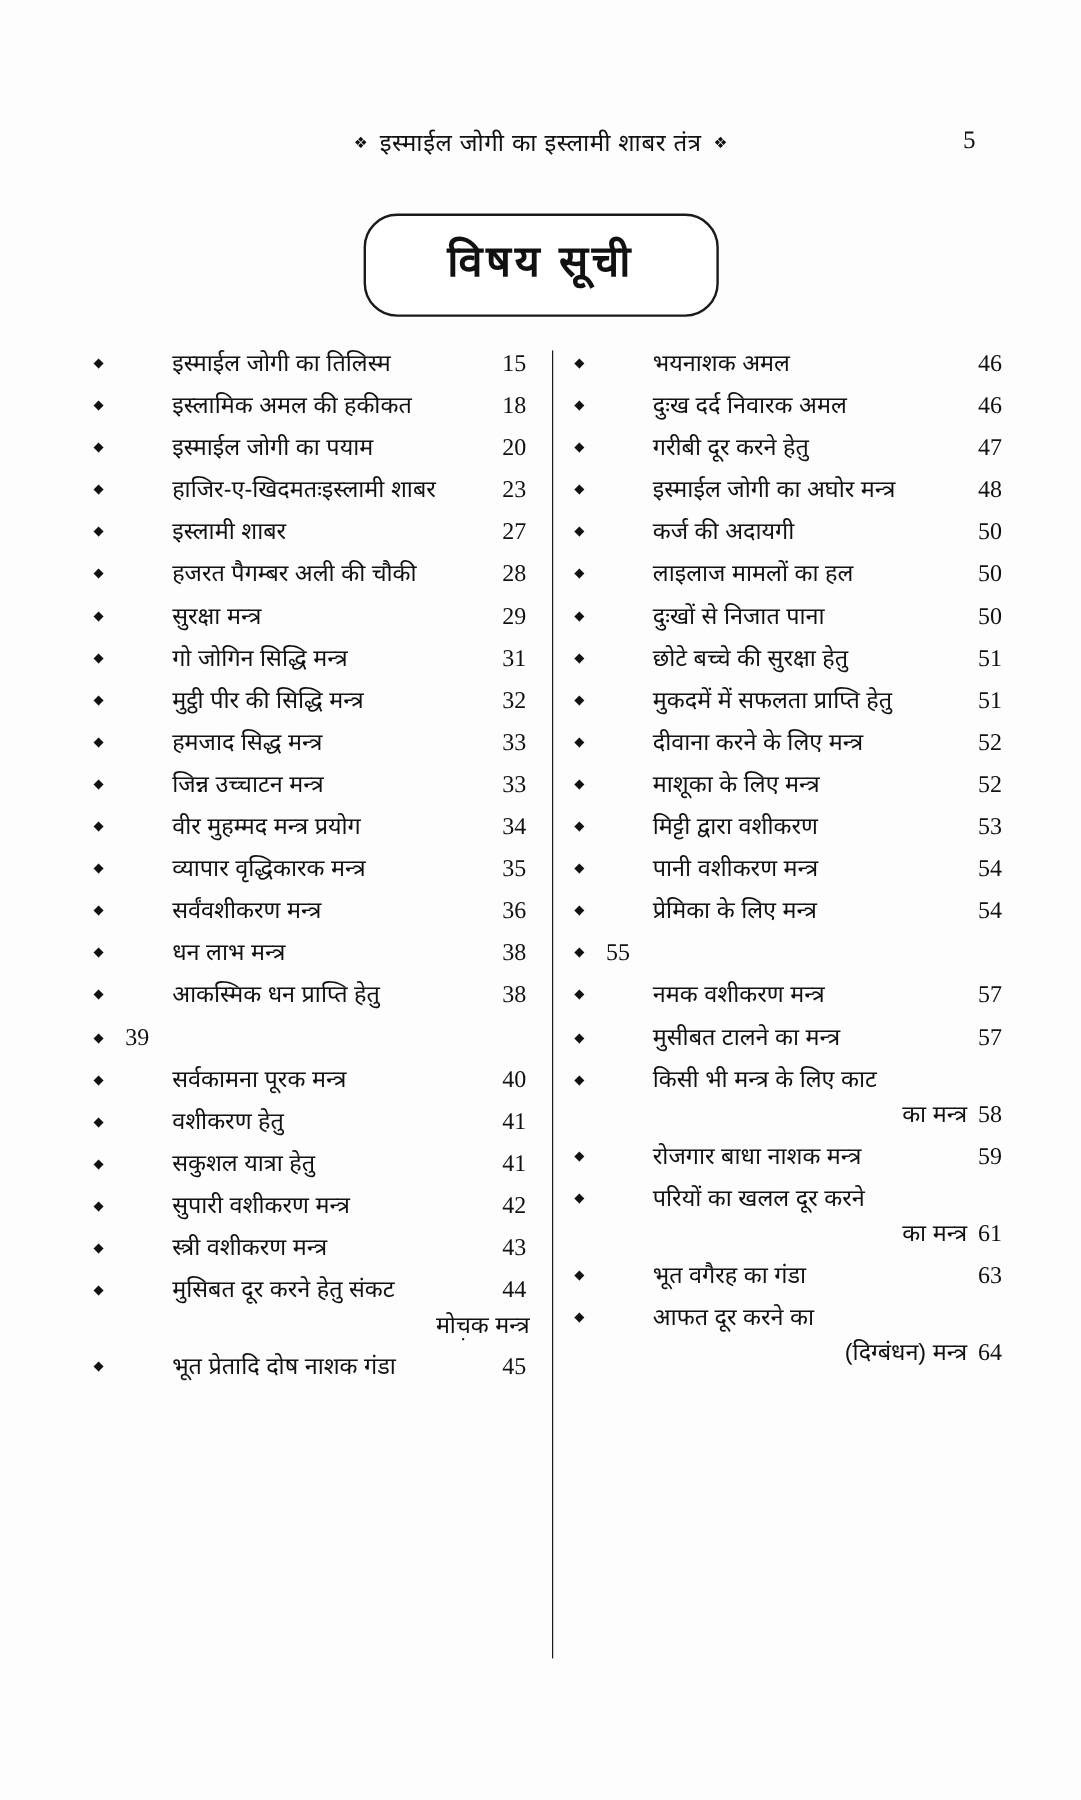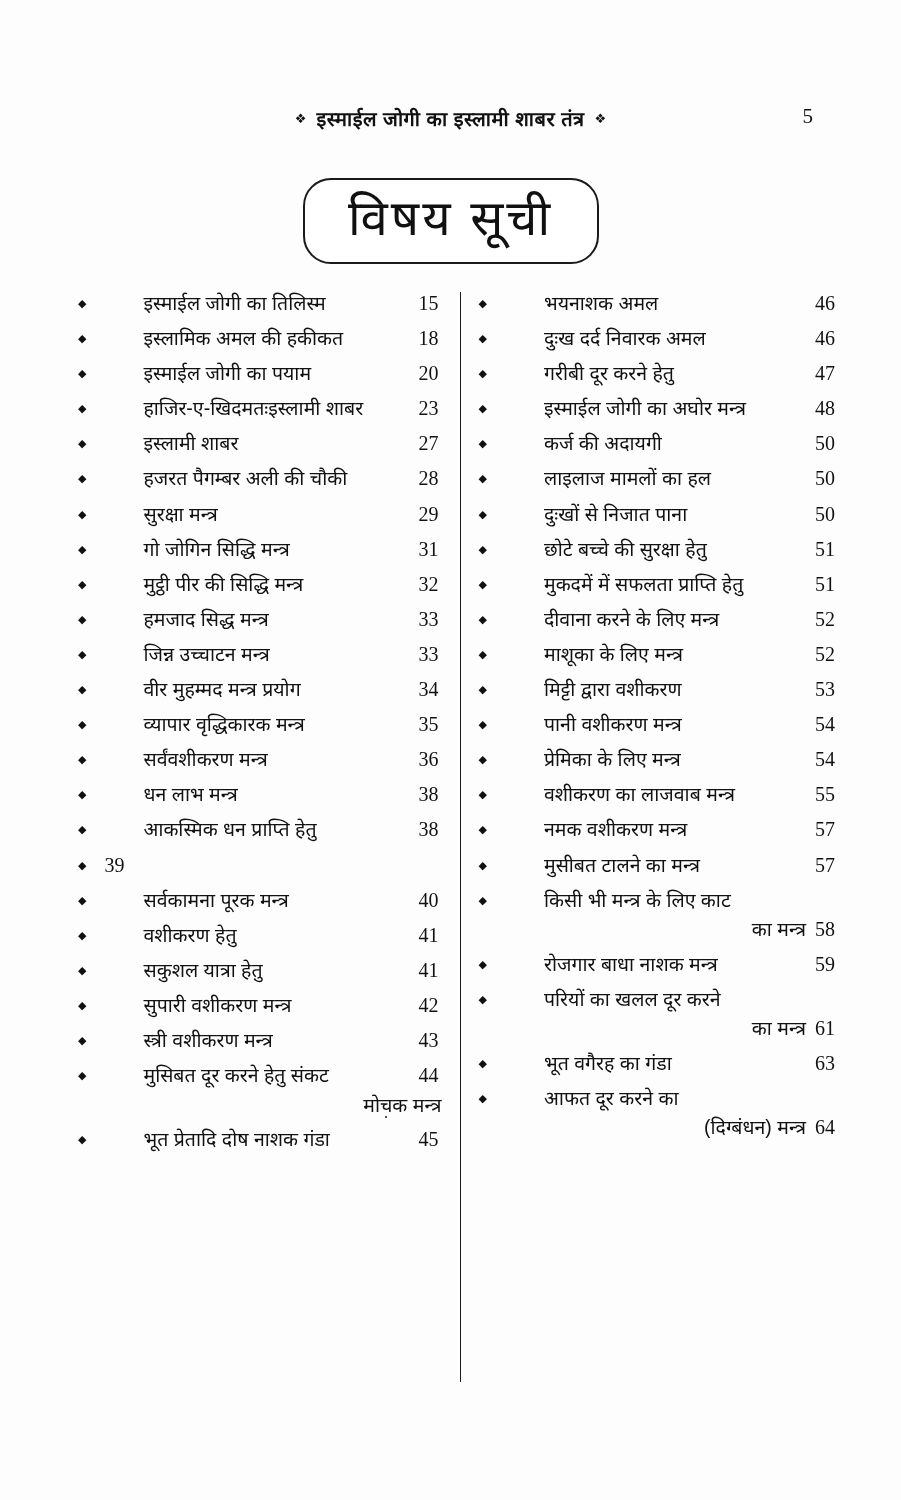--- a/index.html
+++ b/index.html
@@ -27,21 +27,21 @@
     position: absolute;
     top: 105px;
     left: 0;
     width: 901px;
     display: flex;
     align-items: baseline;
     justify-content: center;
   }
   .header-title {
     font-size: 20px;
-    font-weight: bold;
+    font-weight: normal;
     letter-spacing: 0.5px;
     white-space: nowrap;
     font-family: "Liberation Sans", sans-serif;
   }
   .header-orn {
     font-size: 13px;
     padding: 0 10px;
     position: relative;
     top: -3px;
   }
@@ -62,22 +62,22 @@
     width: 292px;
     height: 82px;
     border: 2px solid #1a1a1a;
     border-radius: 28px;
     display: flex;
     align-items: center;
     justify-content: center;
     background: #ffffff;
   }
   .title-text {
-    font-size: 49px;
-    font-weight: normal;
+    font-size: 36px;
+    font-weight: bold;
     letter-spacing: 3px;
     font-family: "Liberation Sans", sans-serif;
     line-height: 1;
     padding-bottom: 6px;
   }
 
   
   .toc {
     position: absolute;
     top: 292px;
@@ -365,21 +365,20 @@
         <span class="entry-label">पानी वशीकरण मन्त्र</span>
         <span class="entry-page">54</span>
       </div>
       <div class="entry">
         <span class="bullet">◆</span>
         <span class="entry-label">प्रेमिका के लिए मन्त्र</span>
         <span class="entry-page">54</span>
       </div>
       <div class="entry">
         <span class="bullet">◆</span>
-        <span class="entry-label">वशीकरण का लाजवाब मन्त्र</span>
         <span class="entry-page">55</span>
       </div>
       <div class="entry">
         <span class="bullet">◆</span>
         <span class="entry-label">नमक वशीकरण मन्त्र</span>
         <span class="entry-page">57</span>
       </div>
       <div class="entry">
         <span class="bullet">◆</span>
         <span class="entry-label">मुसीबत टालने का मन्त्र</span>

